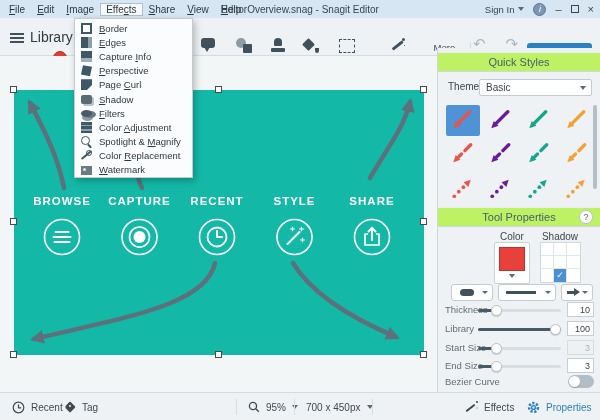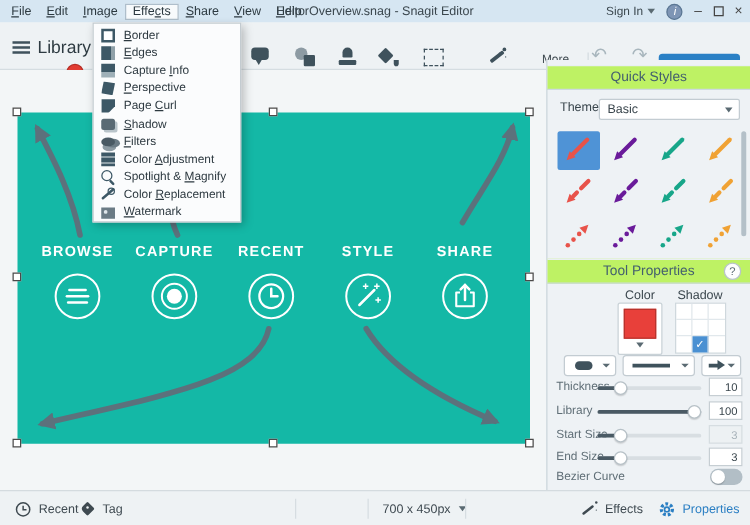--- a/index.html
+++ b/index.html
@@ -483,20 +483,28 @@
           <circle cx="6.5" cy="6.5" r="5.3" fill="none" stroke="#3f4a51" stroke-width="1.2"></circle>
           <path d="M6.5 3.5 V6.8 H9.2" fill="none" stroke="#3f4a51" stroke-width="1.2"></path>
         </svg>
       <span>Recent</span>
     </div>
     <div class="sb-item" style="left:64px;">
       <span class="sb-tag-icon"></span>
       <span>Tag</span>
     </div>
     <div class="sb-divider" style="left:236px;"></div>
+    <div class="sb-item" style="left:248px;">
+      <svg width="12" height="12" viewBox="0 0 12 12">
+          <circle cx="5" cy="5" r="3.6" fill="none" stroke="#3f4a51" stroke-width="1.3"></circle>
+          <path d="M7.8 7.8 L10.8 10.8" stroke="#3f4a51" stroke-width="1.4"></path>
+        </svg>
+      <span>95%</span>
+      <span class="caret"></span>
+    </div>
     <div class="sb-divider" style="left:294px;"></div>
     <div class="sb-item" style="left:306px;">
       <span>700 x 450px</span>
       <span class="caret"></span>
     </div>
     <div class="sb-divider" style="left:372px;"></div>
     <div class="sb-item" style="left:464px;">
       <span class="sb-wand"></span>
       <span>Effects</span>
     </div>

